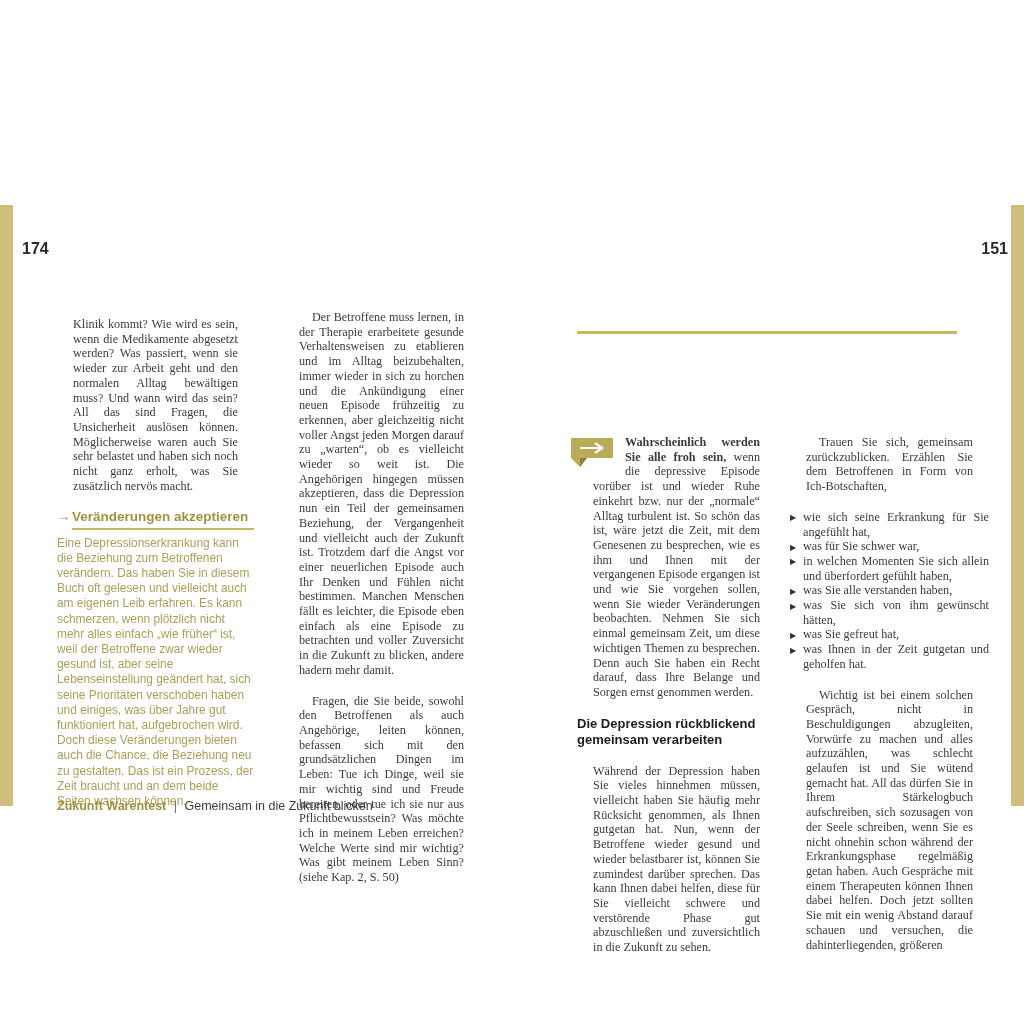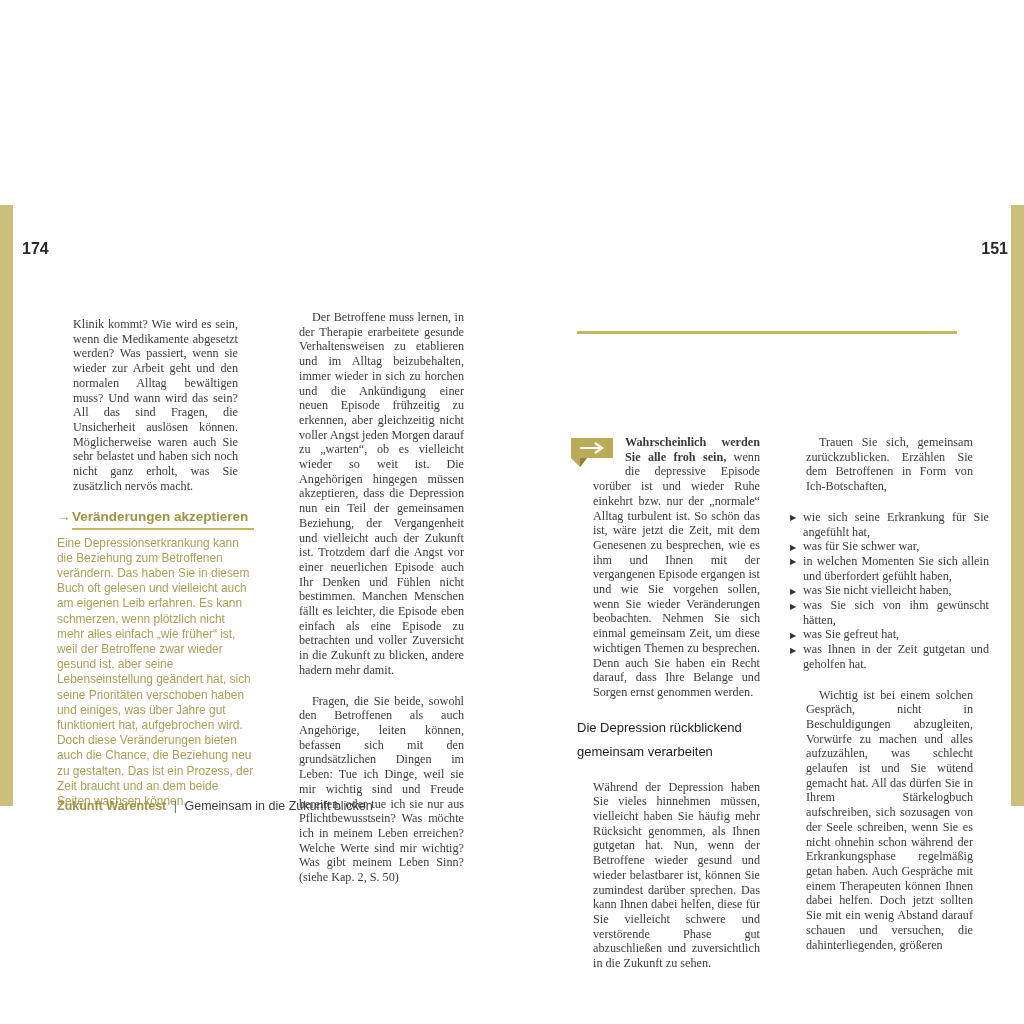--- a/index.html
+++ b/index.html
@@ -33,22 +33,22 @@
   .rp-header{position:absolute;left:577px;top:293px;width:395px;}
   .rp-title{font-family:"Liberation Sans",sans-serif;font-weight:bold;font-size:28px;
     line-height:31px;color:#1d1d1b;letter-spacing:-0.3px;margin:0;}
   .rp-rule{width:380px;height:3px;background:#c4b85e;margin-top:7px;}
   .rp-sub{font-family:"Liberation Sans",sans-serif;font-size:15px;line-height:21px;
     color:#3c3c3a;margin-top:10px;width:382px;}
   
   .intro-float{float:left;width:32px;height:32px;position:relative;}
   .intro-float svg{position:absolute;left:-22px;top:2px;}
   .intro-bold{font-weight:bold;}
-  .sub-head{font-family:"Liberation Sans",sans-serif;font-weight:normal;font-size:13px;
-    line-height:24px;color:#1d1d1b;text-align:left;margin:13px 0 4px 0;}
+  .sub-head{font-family:"Liberation Sans",sans-serif;font-weight:bold;font-size:13px;
+    line-height:16px;color:#1d1d1b;text-align:left;margin:13px 0 4px 0;}
   
   ul.blist{list-style:none;margin:0;padding:0;}
   ul.blist li{position:relative;padding-left:13px;margin:0;}
   ul.blist .tri{position:absolute;left:0;top:1.5px;font-size:8px;color:#32322f;
     font-family:"DejaVu Sans",sans-serif;}
   .gap-top{margin-top:9px;}
   
   .footer{position:absolute;left:57px;top:799px;font-family:"Liberation Sans",sans-serif;
     font-size:12.5px;color:#3c3c3a;}
   .footer .brand{font-weight:bold;color:#9f9341;}
@@ -105,19 +105,19 @@
   <div class="sub-head">Die Depression rückblickend gemeinsam verarbeiten</div>
   <p>Während der Depression haben Sie vieles hinnehmen müssen, vielleicht haben Sie häufig mehr Rücksicht genommen, als Ihnen gutgetan hat. Nun, wenn der Betroffene wieder gesund und wieder belastbarer ist, können Sie zumindest darüber sprechen. Das kann Ihnen dabei helfen, diese für Sie vielleicht schwere und verstörende Phase gut abzuschließen und zuversichtlich in die Zukunft zu sehen.</p>
 </div>
 
 <div class="col rp-col2">
   <p class="indent">Trauen Sie sich, gemeinsam zurückzublicken. Erzählen Sie dem Betroffenen in Form von Ich-Botschaften,</p>
   <ul class="blist">
     <li><span class="tri">▶</span><span>wie sich seine Erkrankung für Sie angefühlt hat,</span></li>
     <li><span class="tri">▶</span><span>was für Sie schwer war,</span></li>
     <li><span class="tri">▶</span><span>in welchen Momenten Sie sich allein und überfordert gefühlt haben,</span></li>
-    <li><span class="tri">▶</span><span>was Sie nicht vielleicht haben,</span></li>
+    <li><span class="tri">▶</span><span>was Sie alle verstanden haben,</span></li>
     <li><span class="tri">▶</span><span>was Sie sich von ihm gewünscht hätten,</span></li>
     <li><span class="tri">▶</span><span>was Sie gefreut hat,</span></li>
     <li><span class="tri">▶</span><span>was Ihnen in der Zeit gutgetan und geholfen hat.</span></li>
   </ul>
   <p class="indent gap-top">Wichtig ist bei einem solchen Gespräch, nicht in Beschuldigungen abzugleiten, Vorwürfe zu machen und alles aufzuzählen, was schlecht gelaufen ist und Sie wütend gemacht hat. All das dürfen Sie in Ihrem Stärkelogbuch aufschreiben, sich sozusagen von der Seele schreiben, wenn Sie es nicht ohnehin schon während der Erkrankungsphase regelmäßig getan haben. Auch Gespräche mit einem Therapeuten können Ihnen dabei helfen. Doch jetzt sollten Sie mit ein wenig Abstand darauf schauen und versuchen, die dahinterliegenden, größeren</p>
 </div>
 
 </body></html>

